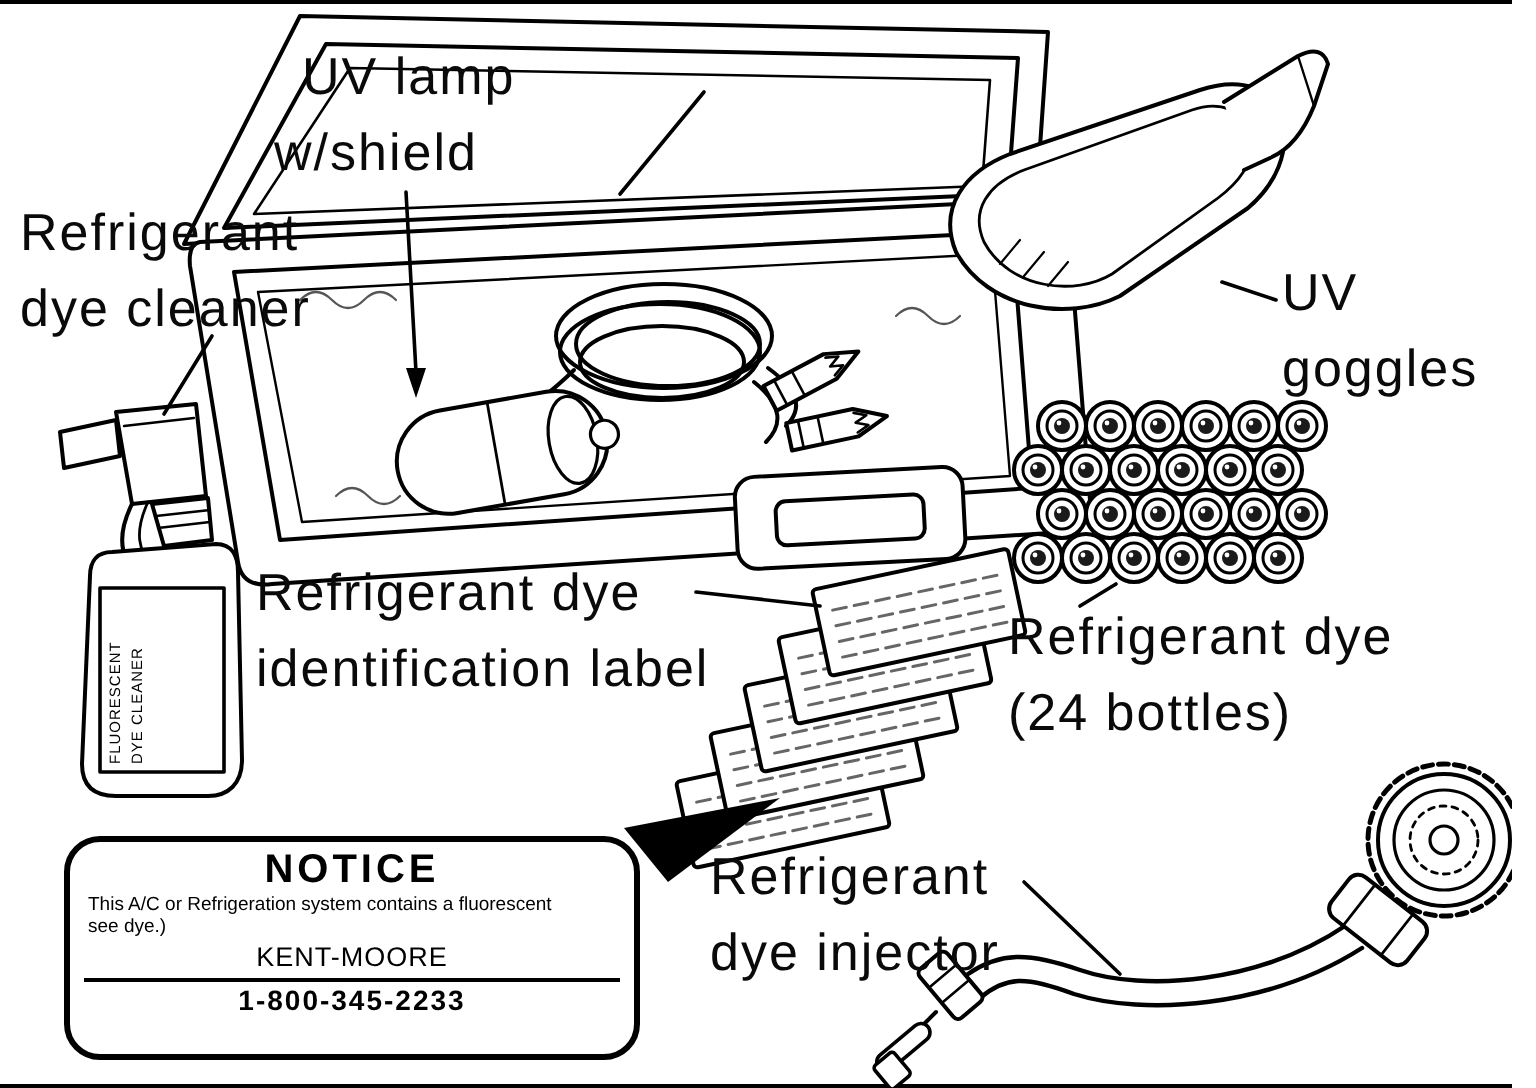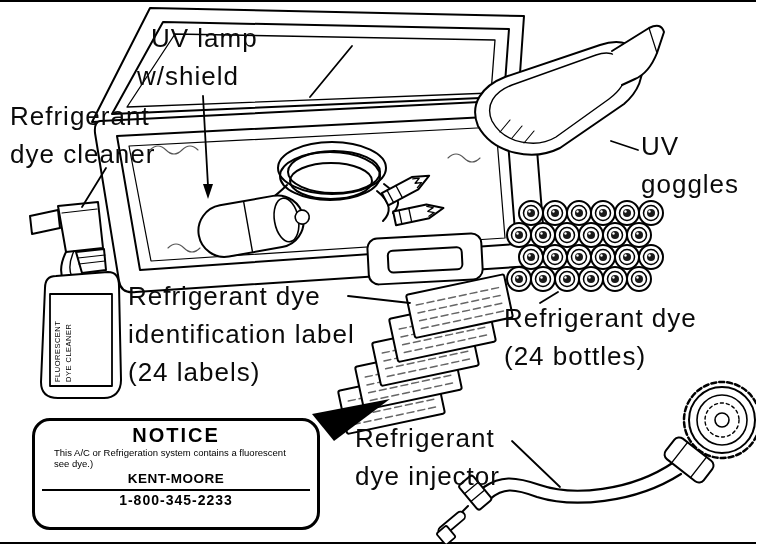--- a/index.html
+++ b/index.html
@@ -15,22 +15,22 @@
   .lbl-uvlamp{left:137px;top:19px;}
   .lbl-case{left:345px;top:17px;}
   .lbl-cleaner{left:10px;top:97px;}
   .lbl-goggles{left:641px;top:127px;}
   .lbl-idlabel{left:128px;top:277px;}
   .lbl-bottles{left:504px;top:299px;}
   .lbl-injector{left:355px;top:419px;}
   .notice{position:absolute;left:32px;top:418px;width:282px;height:106px;border:3px solid #000000;
           border-radius:18px;background:#fff;text-align:center;}
   .notice-title{font-size:20px;line-height:22px;font-weight:bold;letter-spacing:2px;margin-top:3px;}
-  .notice-body{font-size:9.5px;line-height:11px;text-align:left;padding:0 19px;margin-top:1px;}
-  .notice-brand{font-size:13.5px;line-height:15px;font-weight:bold;margin-top:2px;letter-spacing:0.5px;}
+  .notice-body{font-size:9.5px;line-height:11px;text-align:left;padding:0 9px;margin-top:1px;}
+  .notice-brand{font-size:13.5px;line-height:15px;font-weight:normal;margin-top:2px;letter-spacing:0.5px;}
   .notice-address{font-size:10.5px;line-height:11px;}
   .notice-divider{border-top:2px solid #000;margin:3px 7px 2px 7px;height:0;}
   .notice-phone{font-size:14px;line-height:15px;font-weight:bold;letter-spacing:1px;}
 </style>
 </head>
 <body>
 
 <div class="stage">
 
   <div class="edge edge-top"></div>
@@ -223,21 +223,20 @@
   </div>
 
   <div class="label lbl-goggles">
     <div class="ln">UV</div>
     <div class="ln">goggles</div>
   </div>
 
   <div class="label lbl-idlabel">
     <div class="ln">Refrigerant dye</div>
     <div class="ln">identification label</div>
-    <div class="ln">(24 labels)</div>
   </div>
 
   <div class="label lbl-bottles">
     <div class="ln">Refrigerant dye</div>
     <div class="ln">(24 bottles)</div>
   </div>
 
   <div class="label lbl-injector">
     <div class="ln">Refrigerant</div>
     <div class="ln">dye injector</div>

